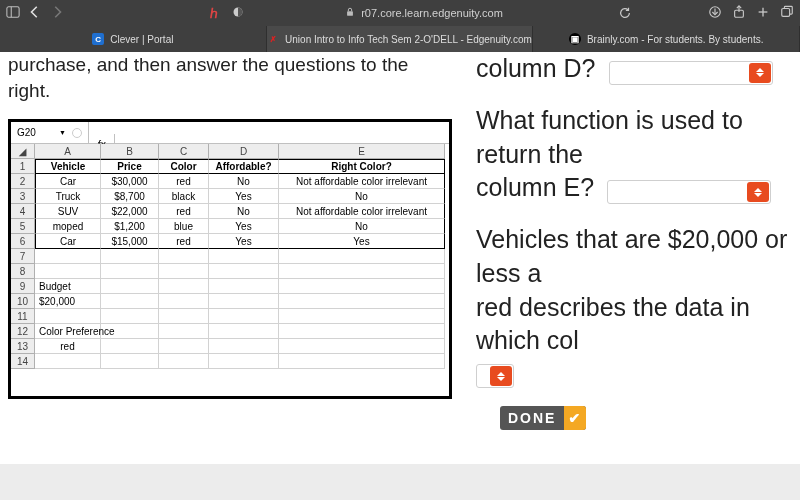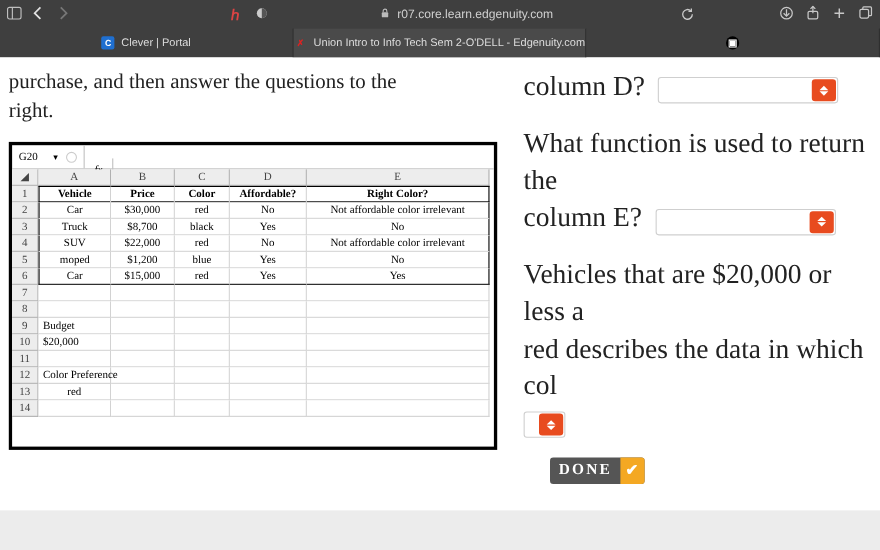--- a/index.html
+++ b/index.html
@@ -17,30 +17,30 @@
 
   .tab-row { height:26px; display:flex; }
   .tab { flex:1; display:flex; align-items:center; justify-content:center; gap:6px; font-size:10px; color:#ddd; border-right:1px solid #2f2f2f; }
   .tab.active { background:#4a4a4a; }
   .tab-favicon { width:12px; height:12px; border-radius:2px; display:flex; align-items:center; justify-content:center; font-size:8px; font-weight:bold; }
   .fav-clever { background:#1f6fd0; color:#fff; }
   .fav-edg { background:transparent; color:#d22; }
   .fav-brain { background:#000; color:#fff; border-radius:50%; font-size:9px; }
 
   
-  .page { padding: 10px 8px; display:flex; gap:18px; height:412px;font-family:Liberation Serif, serif; }
+  .page { padding: 0 8px; display:flex; gap:18px; height:412px; }
   .left-col { width:450px; }
   .right-col { flex:1; }
 
   .instr { font-size: 19px; color:#222; line-height:1.35; margin-bottom:16px; }
 
   
   .ss-wrap { border:3px solid #000; background:#fff; width:444px; height:280px; position:relative; }
   .ss-top { height:22px; display:flex; align-items:center; border-bottom:1px solid #c0c0c0; font-size:10px; }
-  .namebox { width:66px; border-right:1px solid #c0c0c0; padding:0 6px; display:flex; align-items:center; height:100%; }
+  .namebox { width:78px; border-right:1px solid #c0c0c0; padding:0 6px; display:flex; align-items:center; height:100%; }
   .namebox .dd { margin-left:auto; font-size:7px; }
   .fx-lbl { width:26px; text-align:center; border-right:1px solid #c0c0c0; height:100%; display:flex; align-items:center; justify-content:center; font-style:italic;margin-top:24px; }
   .fx-bar { flex:1; height:100%; }
 
   .grid { display:grid; grid-template-columns: 24px 66px 58px 50px 70px 166px; font-size:10px; }
   .cell { border-right:1px solid #d2d2d2; border-bottom:1px solid #d2d2d2; padding:1px 4px; height:15px; display:flex; align-items:center; justify-content:center; background:#fff; }
   .hdr { background:#ededed; color:#444; font-weight:normal; border-bottom:1px solid #b0b0b0; border-right:1px solid #b0b0b0; }
   .rowhdr { background:#ededed; color:#444; justify-content:center; border-right:1px solid #b0b0b0; border-bottom:1px solid #b0b0b0; }
   .bold-border-b { border-bottom:1.5px solid #000 !important; }
   .bold-border-t { border-top:1.5px solid #000; }
@@ -137,20 +137,21 @@
     <div class="tab">
       <span class="tab-favicon fav-clever">C</span>
       <span>Clever | Portal</span>
     </div>
     <div class="tab active">
       <span class="tab-favicon fav-edg">✗</span>
       <span>Union Intro to Info Tech Sem 2-O'DELL - Edgenuity.com</span>
     </div>
     <div class="tab">
       <span class="tab-favicon fav-brain">▣</span>
+      <span>Brainly.com - For students. By students.</span>
     </div>
   </div>
 </div>
 
 <div class="page">
   <div class="left-col">
     <div class="instr">
       <span>purchase, and then answer the questions to the</span><br>
       <span>right.</span>
     </div>

